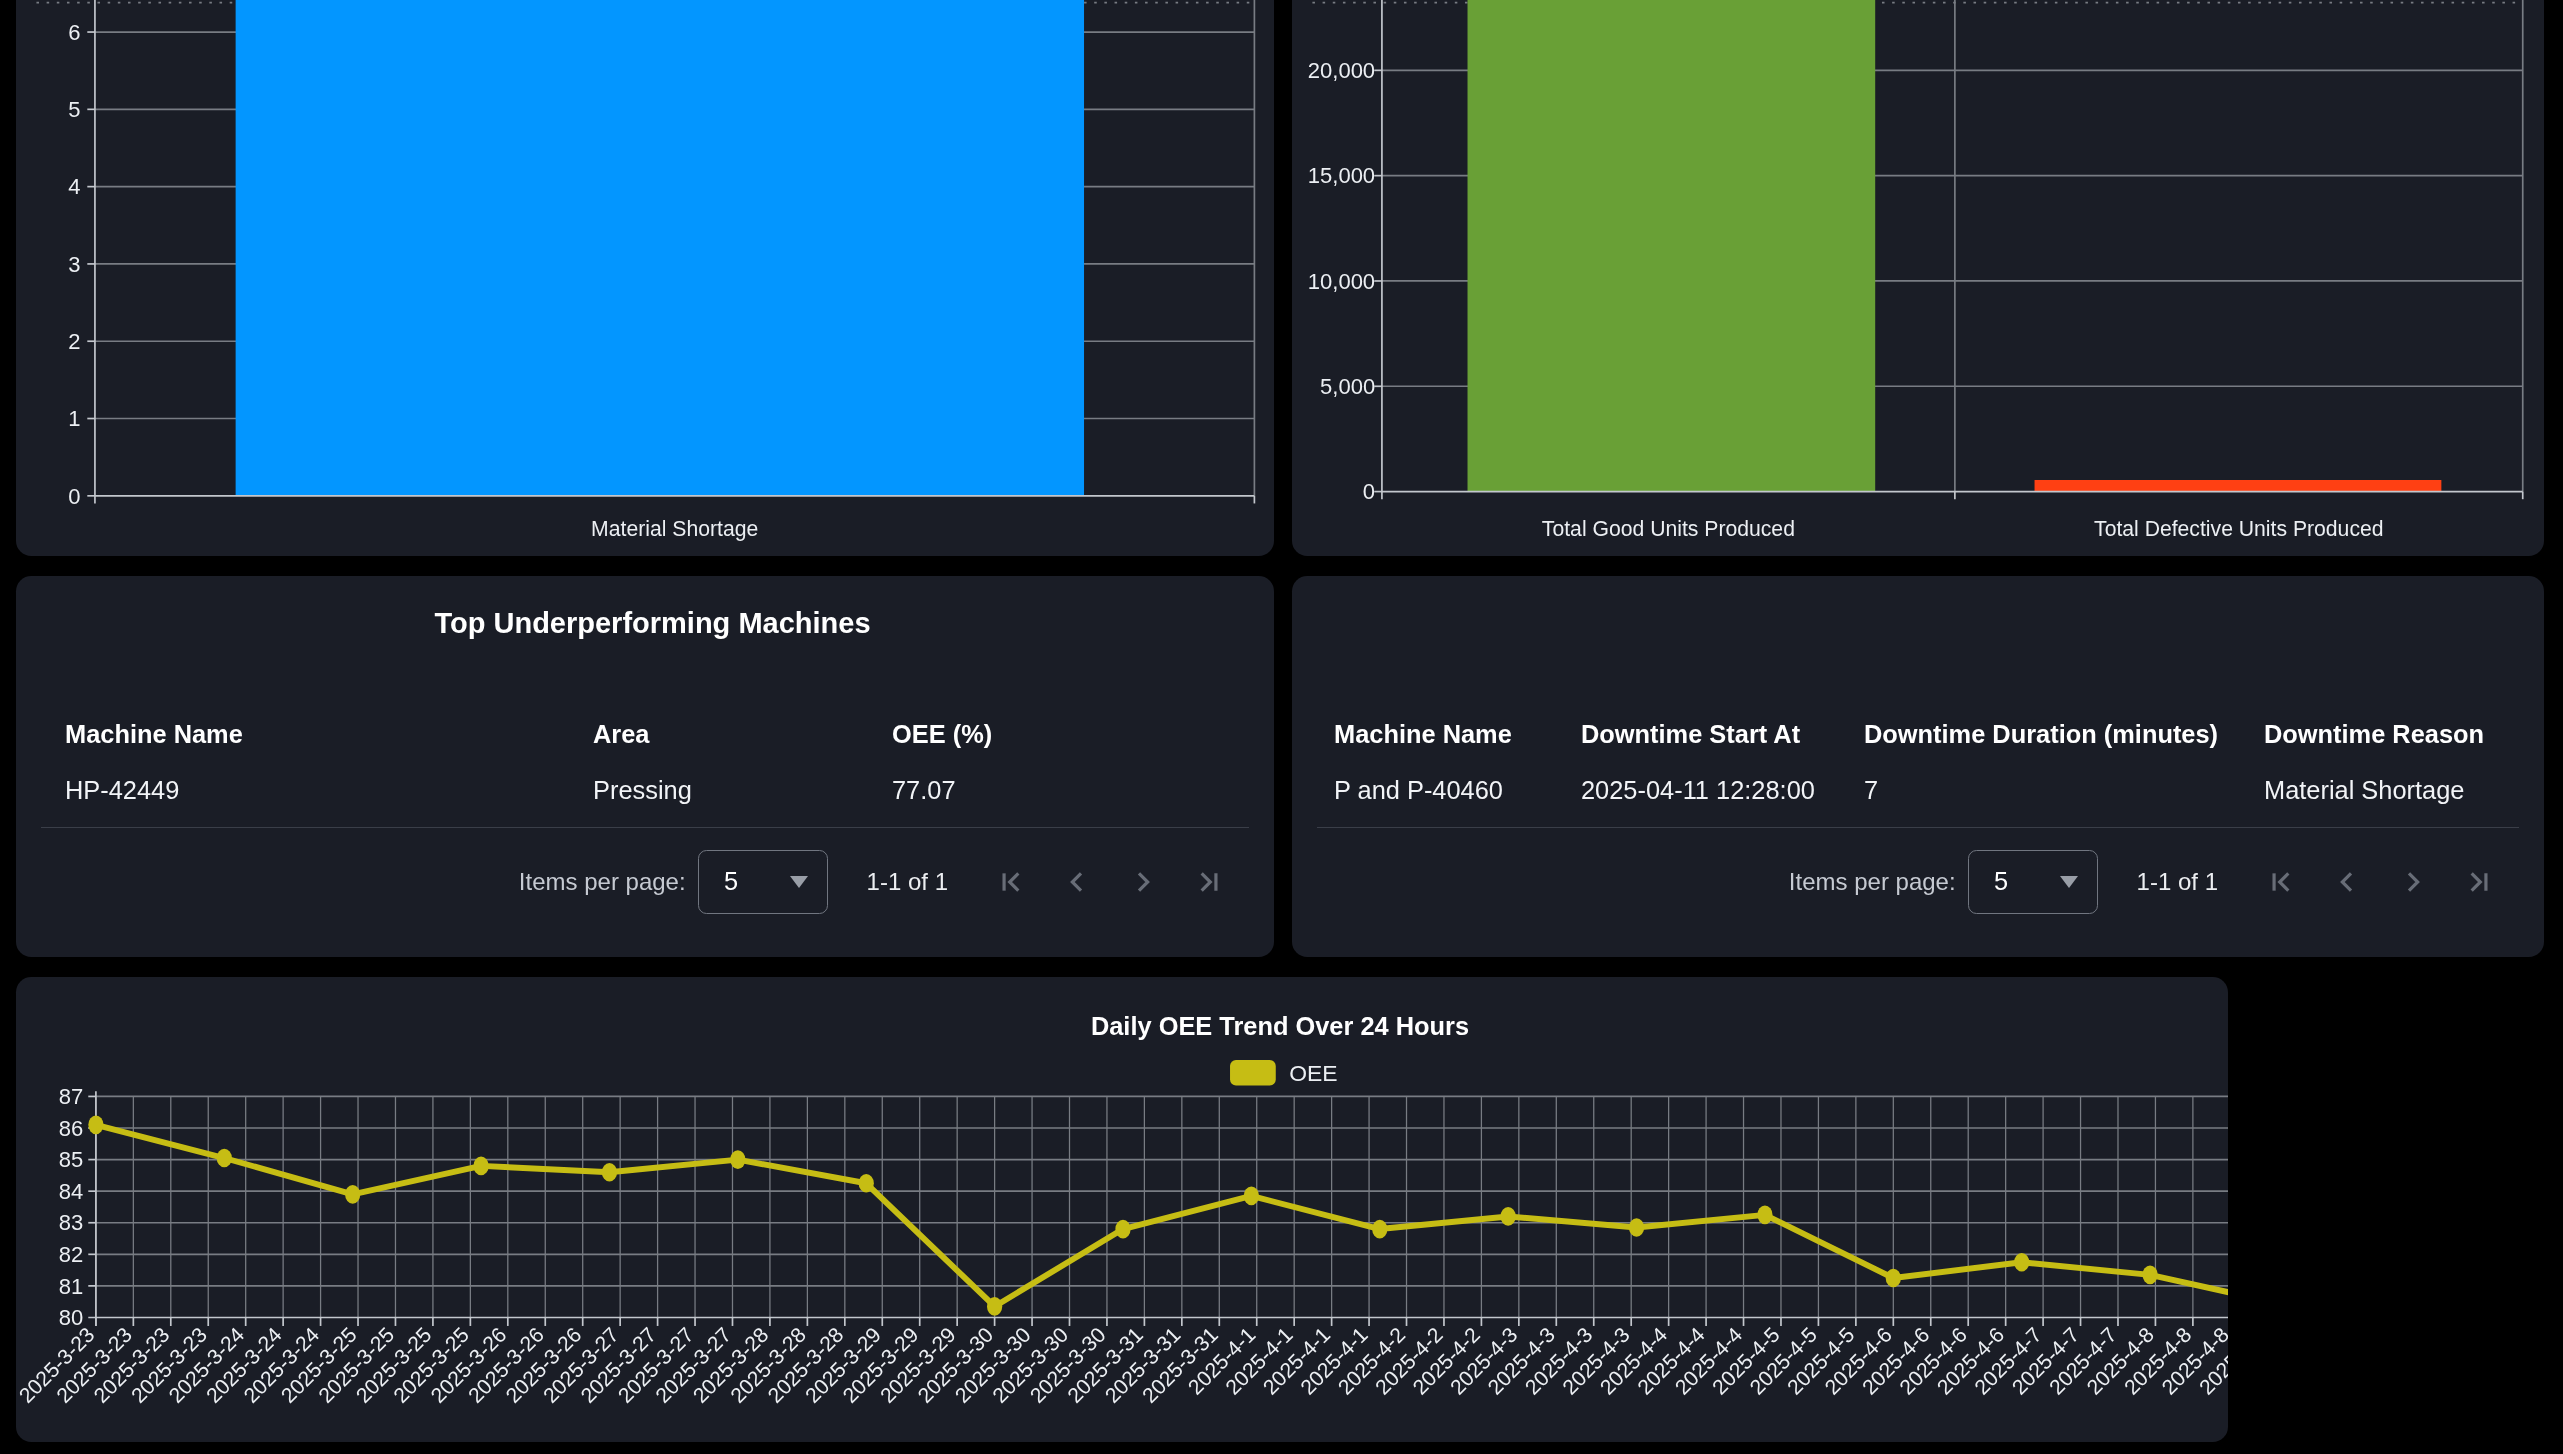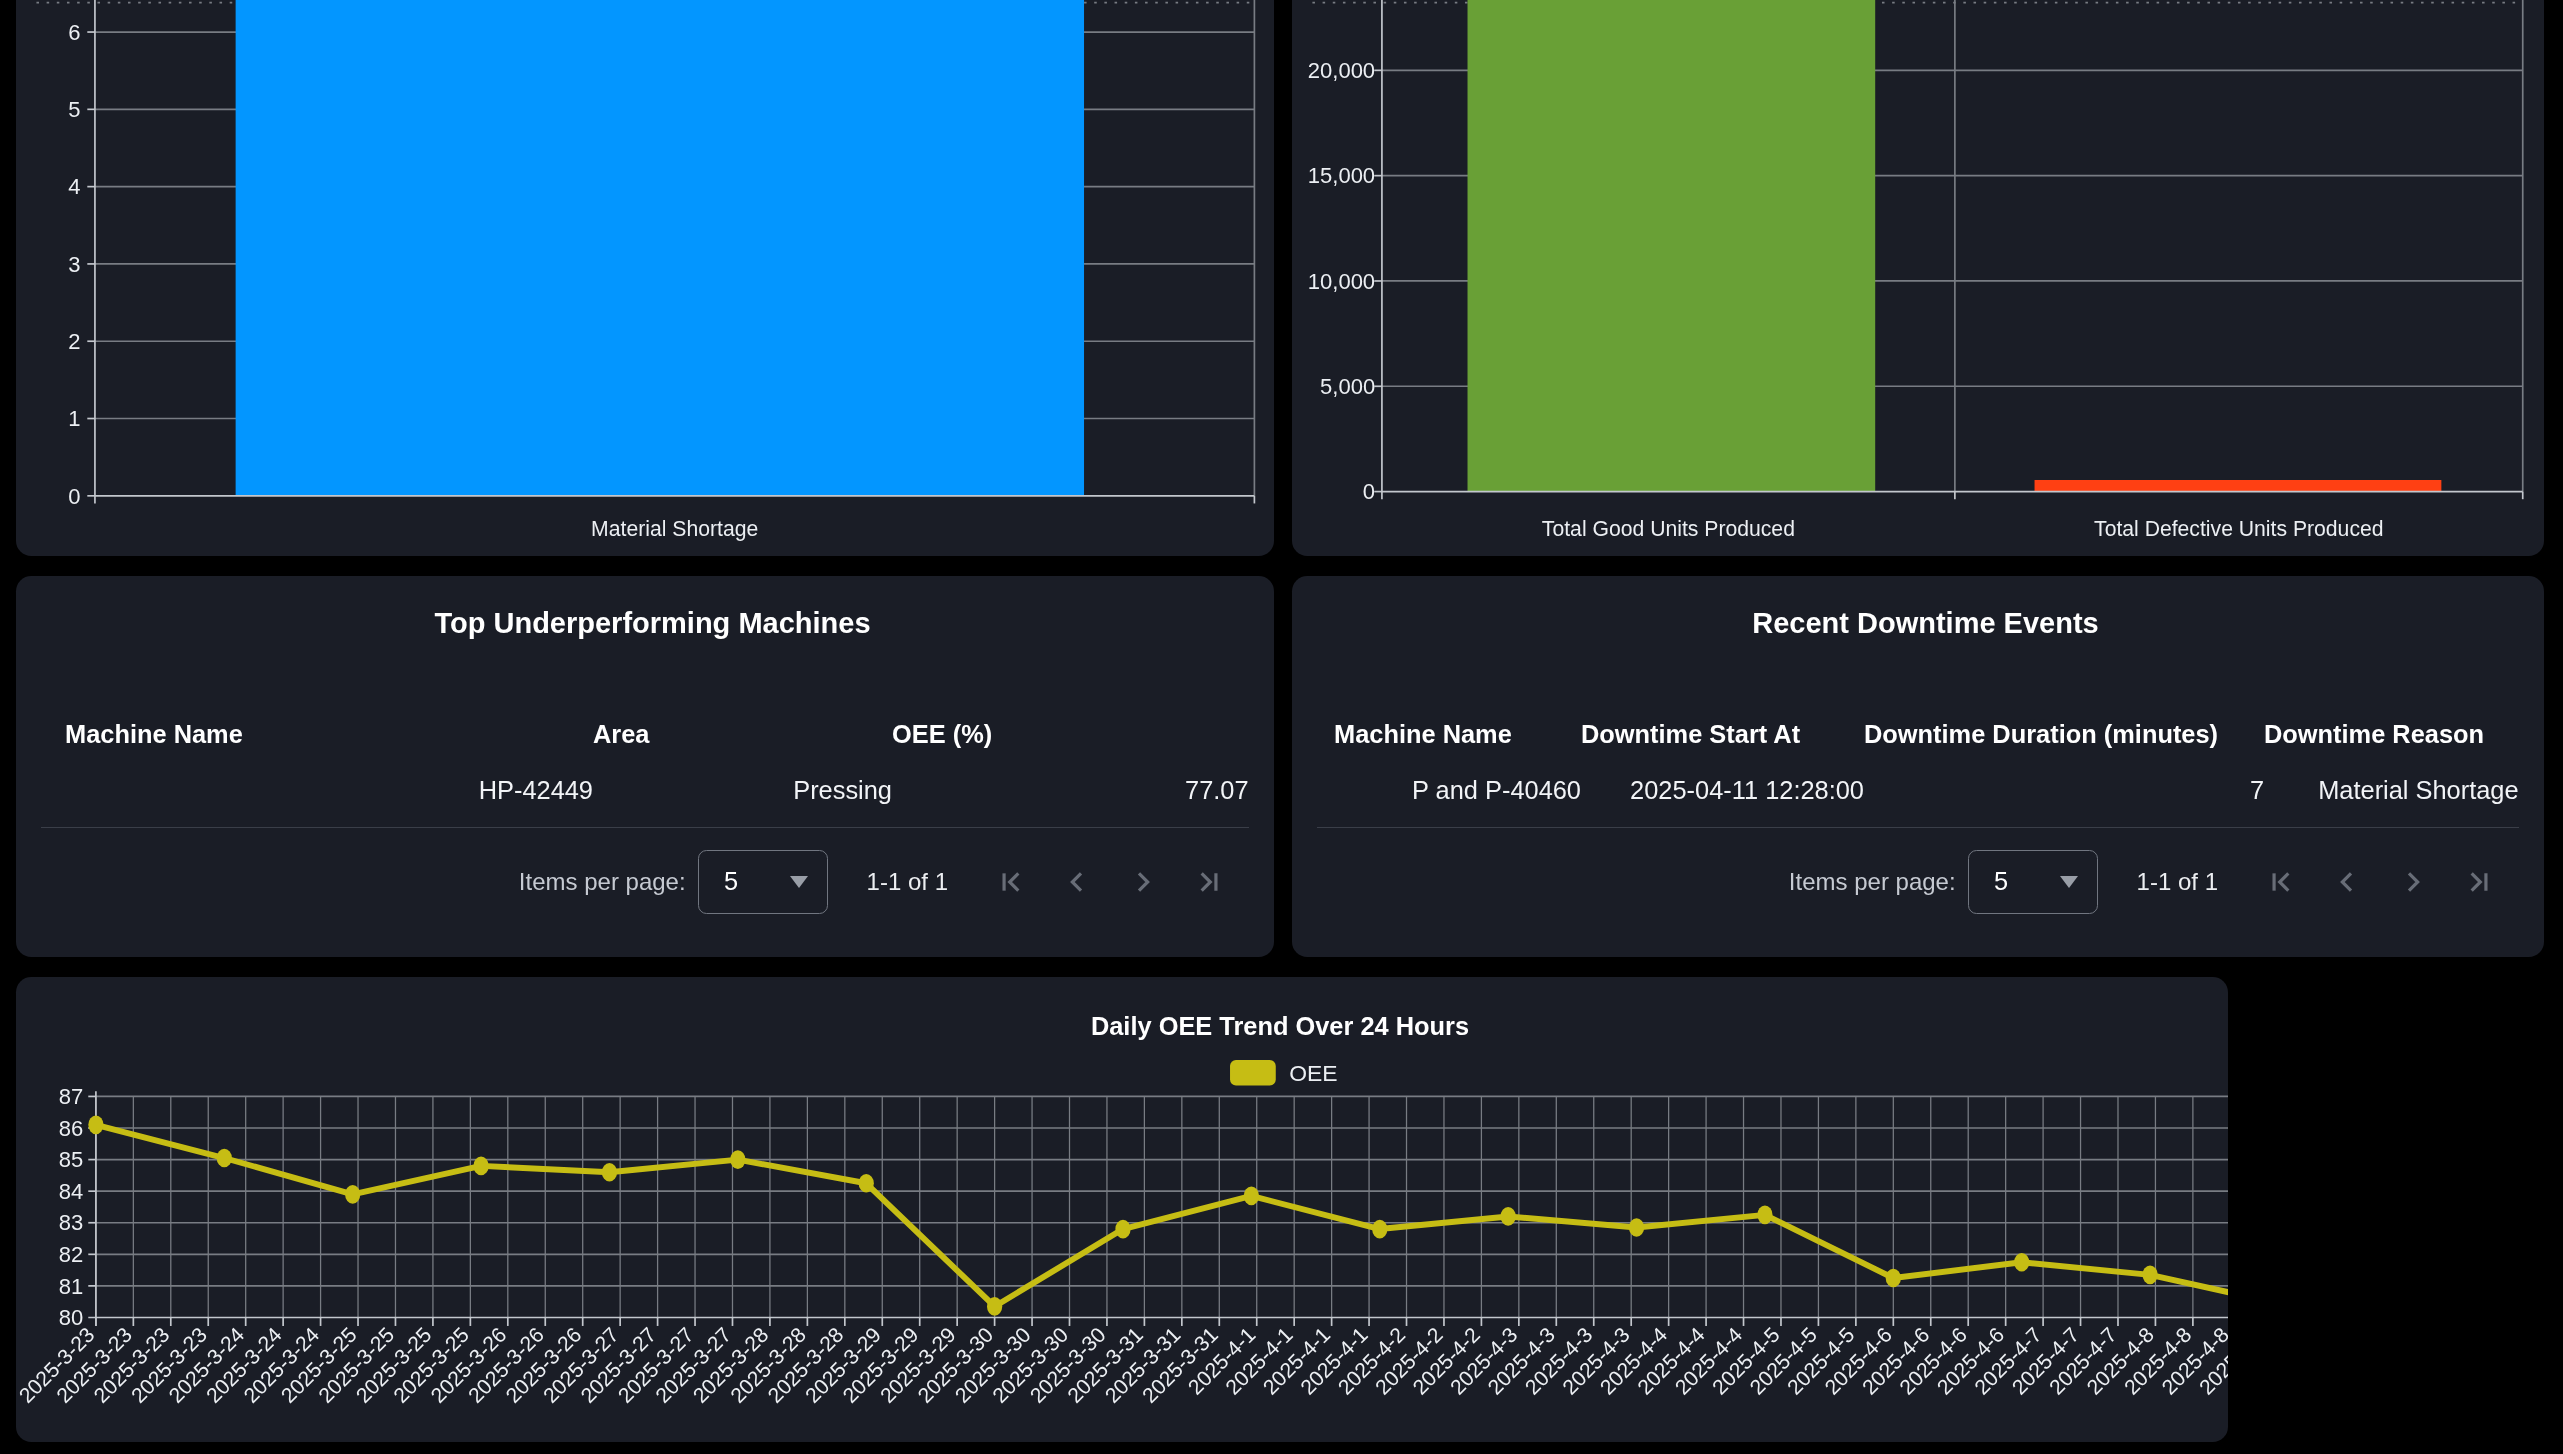--- a/index.html
+++ b/index.html
@@ -12,21 +12,21 @@
   #p3 { left:16px;  top:576px;  width:1258px; height:381px; }
   #p4 { left:1292px;top:576px;  width:1252px; height:381px; }
   #p5 { left:16px;  top:977px; width:2212px; height:465px; }
   .chart-svg { position:absolute; left:0; top:0; }
   svg text { font-family:"Liberation Sans", sans-serif; }
 
   .tbl-title { position:absolute; top:30.5px; left:0; right:0; text-align:center;
                font-size:29px; font-weight:bold; color:#fff;padding-left:15px; }
   .thead, .trow { position:absolute; left:0; right:0; display:grid; align-items:center; }
   .thead { top:117px; height:37px; font-size:25.4px; font-weight:bold; color:#fff;margin-top:23px; }
-  .trow  { top:196px; height:37px; font-size:25.4px; color:#f2f4f7;text-align:right; }
+  .trow  { top:196px; height:37px; font-size:25.4px; color:#f2f4f7; }
   .cols3 { grid-template-columns:528px 299px 1fr; padding-left:49px; padding-right:25.4px; }
   .cols4 { grid-template-columns:247px 283px 400px 1fr; padding-left:42px; padding-right:25.4px; }
   .divider { position:absolute; top:251px; left:24.6px; right:24.6px; height:0.8px; background:#3a3e48; }
 
   .paginator { position:absolute; top:270px; right:49px; height:71px;
                display:flex; align-items:center; font-size:24px; color:#c6cad2; }
   .pg-select { width:130px; height:64px; margin-left:12px; border:1.7px solid #717680;
                border-radius:8.5px; display:flex; align-items:center;
                justify-content:space-between; padding:0 18.6px 0 25.4px;
                color:#fff; font-size:25.4px; cursor:pointer; }
@@ -143,21 +143,20 @@
         <svg viewBox="0 0 24 24" width="32" height="32">
             <polyline points="6.5,5.5 13,12 6.5,18.5"></polyline>
             <line x1="17.2" y1="5.5" x2="17.2" y2="18.5"></line>
           </svg>
       </button>
     </div>
   </div>
 </section>
 
 <section class="panel" id="p4">
-  <h2 class="tbl-title">Recent Downtime Events</h2>
   <div class="thead cols4">
     <span>Machine Name</span>
     <span>Downtime Start At</span>
     <span>Downtime Duration (minutes)</span>
     <span>Downtime Reason</span>
   </div>
   <div class="trow cols4">
     <span>P and P-40460</span>
     <span>2025-04-11 12:28:00</span>
     <span>7</span>

